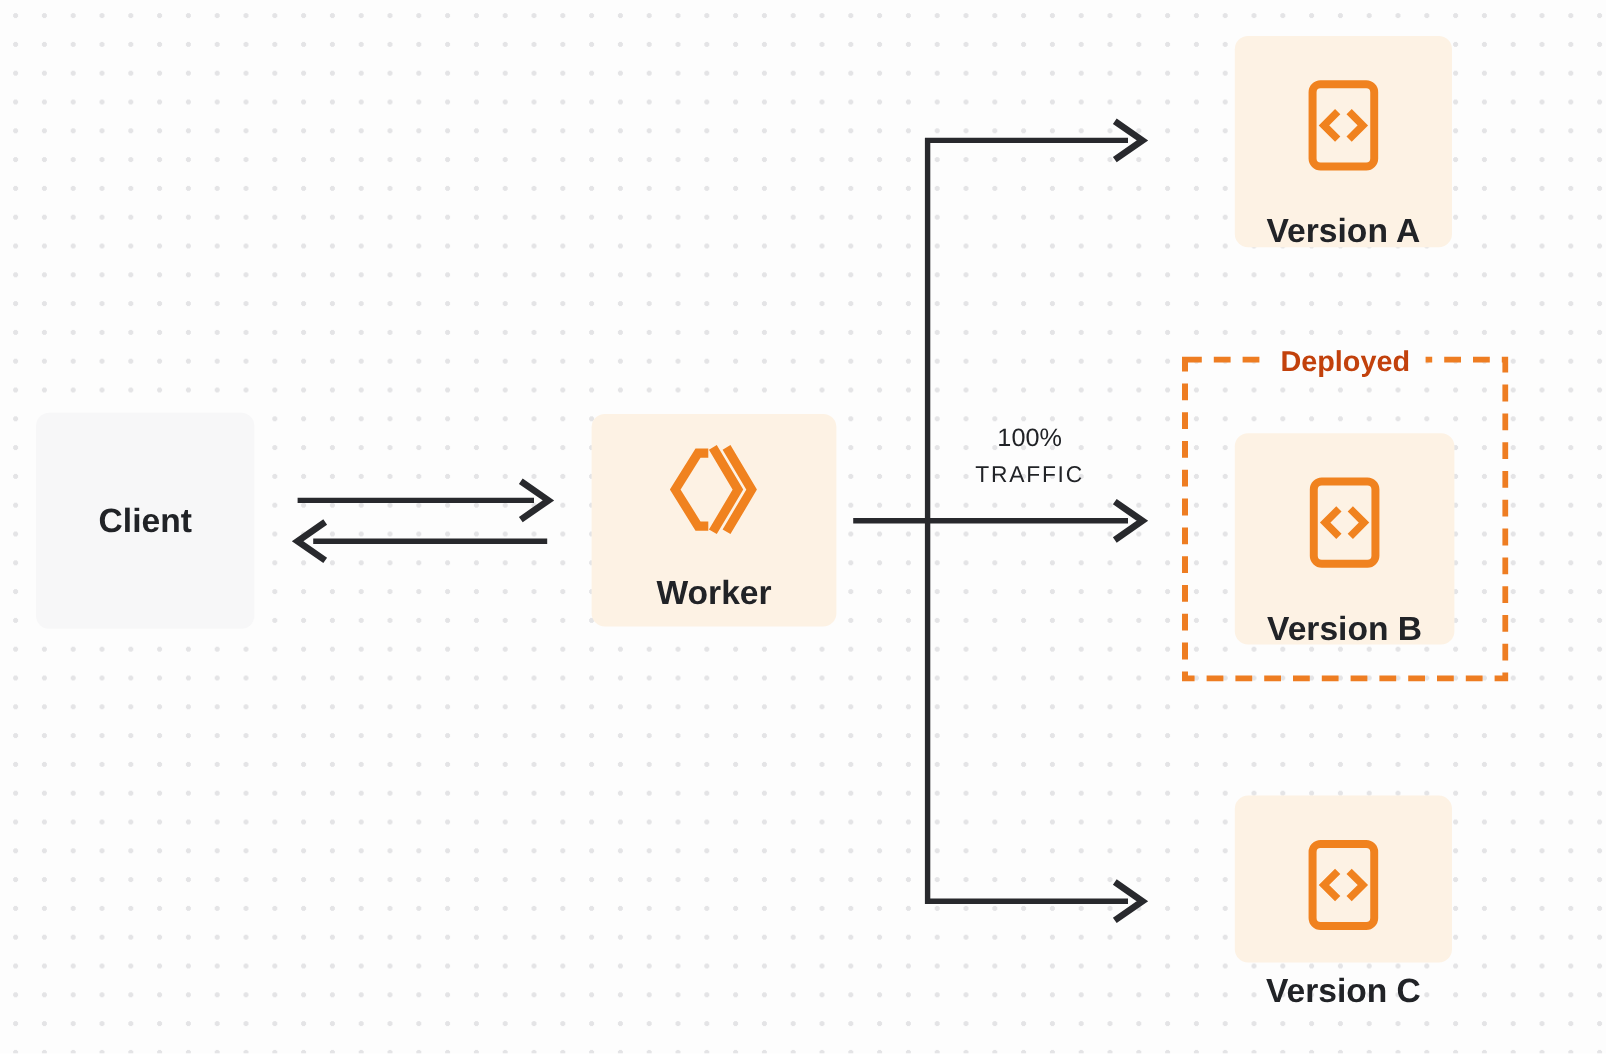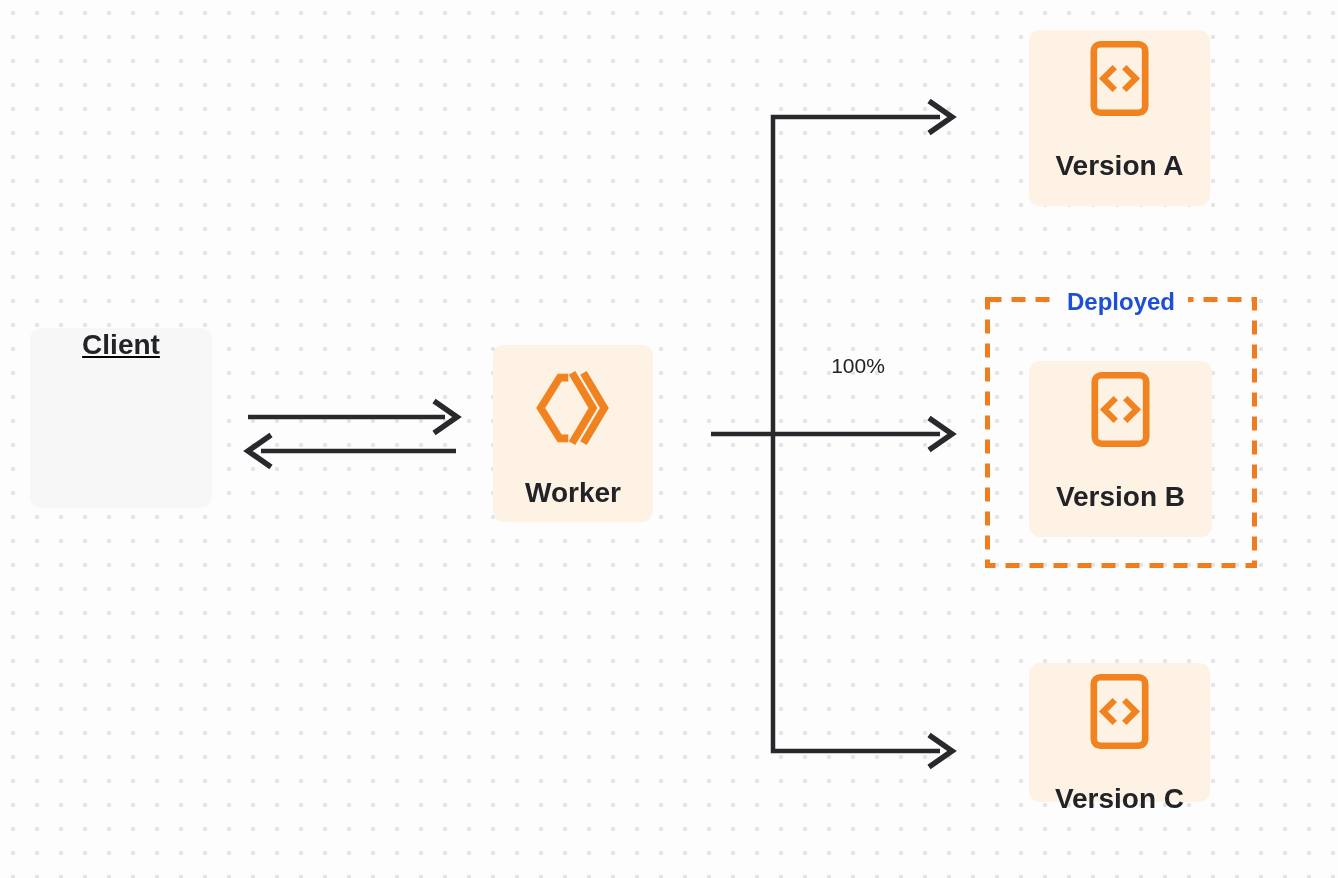--- a/index.html
+++ b/index.html
@@ -33,38 +33,38 @@
   }
   .node-label {
     font-size: 28px;
     font-weight: 700;
     color: #212327;
     line-height: 34px;
     white-space: nowrap;
   }
 
   .client-node {
-    left: 30px; top: 328px;
+    left: 30px; top: 344px;
     width: 182px; height: 180px;
     background: #f7f7f8;
-    text-decoration: underline;
+    justify-content: center;
   }
 
   .worker-node {
     left: 493px; top: 345px;
-    width: 160px; height: 177px;
+    width: 204px; height: 177px;
     background: #fdf2e4;
     padding-top: 25px;
   }
   .worker-node .node-icon { margin-bottom: 26px; }
 
   .version-node {
     width: 181px; height: 176px;
     background: #fdf2e4;
-    padding-top: 10px;
+    padding-top: 36px;
   }
   .version-node .node-icon { margin-bottom: 28px; }
   .version-a { left: 1029px; top: 30px; }
   .version-b { left: 1029px; top: 345px; width: 183px; margin-top: 16px; }
   .version-c { left: 1029px; top: 663px; height: 139px; }
 
   .deployed-frame {
     position: absolute;
     left: 985px; top: 297px;
     width: 272px; height: 271px;
@@ -73,21 +73,21 @@
   .deployed-badge {
     position: absolute;
     top: -9px;
     left: 50%;
     transform: translateX(-50%);
     background: #fdfdfd;
     padding: 0 13px;
     font-size: 24px;
     font-weight: 700;
     line-height: 27px;
-    color: #1d4ed8;
+    color: #c2410c;
     white-space: nowrap;
   }
 
   .traffic-label {
     position: absolute;
     left: 778px; top: 350px;
     width: 160px;
     text-align: center;
     color: #212327;
     font-weight: 400;
@@ -178,15 +178,16 @@
           <path d="M26 28 L14 40 L26 52"></path>
           <path d="M36 28 L48 40 L36 52"></path>
         </g>
       </svg>
     </span>
     <div class="node-label">Version C</div>
   </div>
 
   <div class="traffic-label">
     <span class="line1">100%</span>
+    <span class="line2">TRAFFIC</span>
   </div>
 
 </div>
 
 </body></html>

